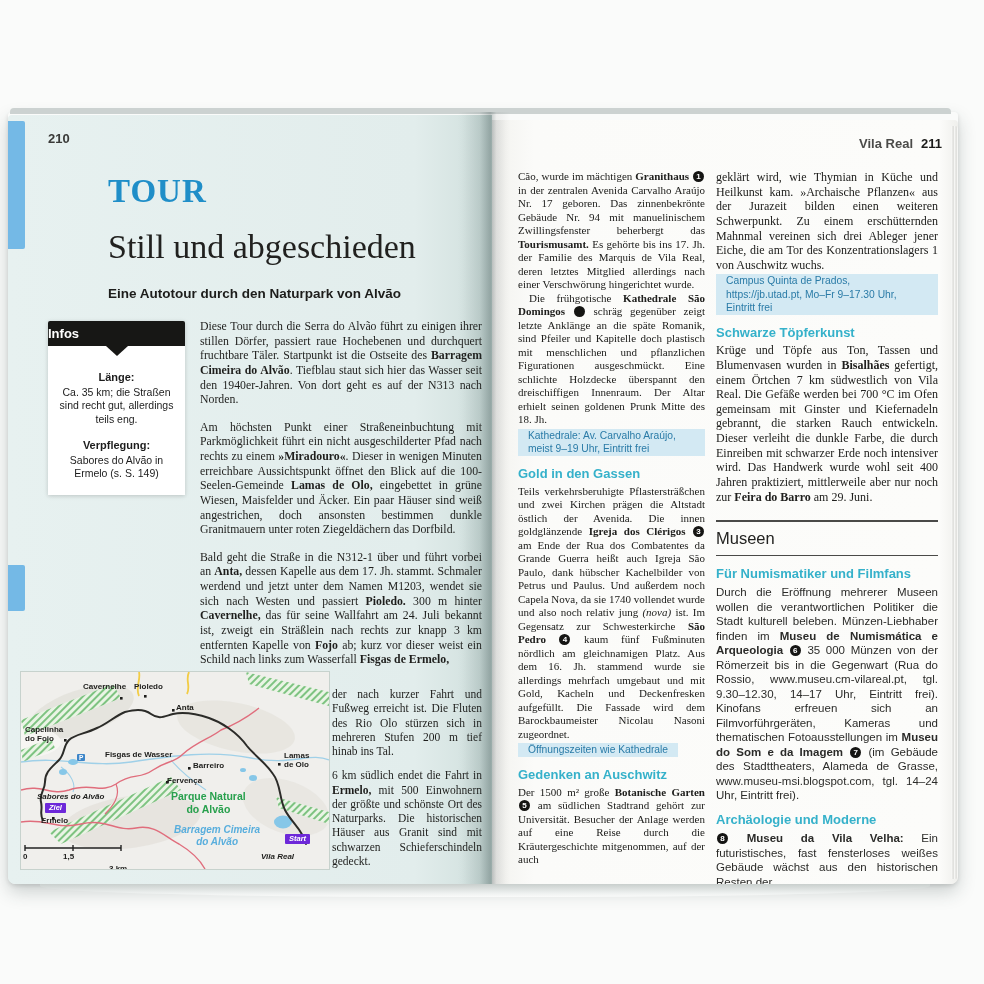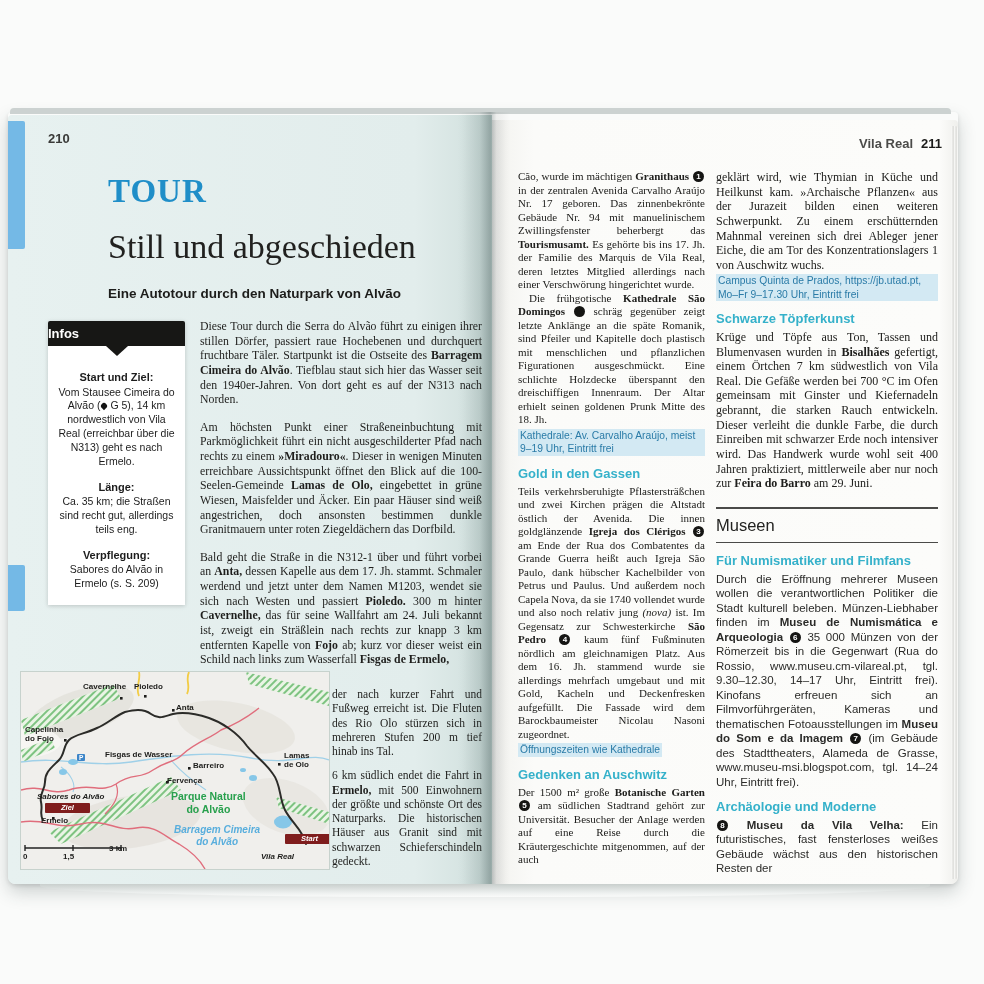--- a/index.html
+++ b/index.html
@@ -47,40 +47,40 @@
          font-family:"Liberation Sans",sans-serif;font-size:8px;line-height:11px;font-weight:bold;
          text-align:center;vertical-align:1px;margin:0 1px;}
   .pin{display:inline-block;width:6px;height:6px;background:#141414;border-radius:50% 50% 50% 0;
        transform:rotate(-45deg);margin:0 3px 0 1px;}
   
   .map{position:absolute;left:12px;top:556px;width:308px;height:197px;border:1px solid #c7d2cd;background:#f0efec;overflow:hidden;}
   .map svg{position:absolute;left:0;top:0;}
   .ml{position:absolute;font-family:"Liberation Sans",sans-serif;color:#1d1d1b;white-space:nowrap;}
   .ml.town{font-size:8px;font-weight:bold;}
   .ml.two{white-space:pre-line;line-height:1.1;}
-  .ml.box{background:#7f1d1d;color:#fff;font-size:7.5px;font-weight:bold;font-style:italic;padding:0 16px 1px;border-radius:1px;}
+  .ml.box{background:#6d28d9;color:#fff;font-size:7.5px;font-weight:bold;font-style:italic;padding:0 4px 1px;border-radius:1px;}
   .ml.park{color:#28a04d;font-weight:bold;font-size:10.5px;text-align:center;white-space:pre-line;line-height:1.25;}
   .ml.lake{color:#58aedd;font-style:italic;font-size:10px;font-weight:bold;text-align:center;white-space:pre-line;line-height:1.2;}
   .ml.scr{font-style:italic;font-weight:bold;font-size:8px;}
   .ml.scale{font-size:8px;font-weight:bold;}
   .ml.pk{background:#3d85c8;color:#fff;font-size:6.5px;font-weight:bold;padding:0 2px;border-radius:1px;}
   
   .hdr-r{position:absolute;right:16px;top:16px;font-size:13px;}
   .hdr-r .place{font-weight:bold;color:#4b4b49;margin-right:8px;}
   .hdr-r .num{font-weight:bold;color:#1c1c1a;}
   .col{position:absolute;top:50px;}
   .col1{left:26px;width:187px;font-family:"Liberation Serif",serif;font-size:11px;line-height:1.23;text-align:justify;hyphens:auto;}
   .col2{left:224px;width:222px;font-family:"Liberation Serif",serif;font-size:12px;line-height:1.22;text-align:justify;hyphens:auto;}
   .blk.p{margin:0;}
   .blk.p.ind{text-indent:11px;}
   .blk.p.sans{font-family:"Liberation Sans",sans-serif;font-size:11.5px;line-height:1.26;color:#2b2b29;}
   .blk.h{font-family:"Liberation Sans",sans-serif;color:#35b1ca;font-weight:bold;font-size:13px;
          margin:10px 0 3px;text-align:left;text-indent:0;}
   .blk.info{font-family:"Liberation Sans",sans-serif;font-size:10.3px;line-height:1.3;color:#2a7ba7;
-            background:#d3e9f3;width:fit-content;padding:0 2px;margin:2px 0 0;text-align:left;}
+            background:#d3e9f3;width:fit-content;padding:0 10px;margin:2px 0 0;text-align:left;}
   .blk.section{font-family:"Liberation Sans",sans-serif;font-size:16.5px;color:#232321;text-align:left;
                border-top:2px solid #4a4a48;border-bottom:1px solid #4a4a48;padding:6px 0 7px;margin:16px 0 6px;}
 </style>
 </head>
 <body>
 
 <div class="book">
   <div class="edge-top"></div>
 
   <div class="page-l">
@@ -90,31 +90,27 @@
 
     <div class="title-block">
       <div class="kicker">TOUR</div>
       <div class="big-title">Still und abgeschieden</div>
       <div class="subtitle">Eine Autotour durch den Naturpark von Alvão</div>
     </div>
 
     <div class="infobox">
       <div class="ib-head">Infos</div>
       <div class="ib-body">
-        <div class="ib-sec">
-          <div class="ib-label">Start und Ziel:</div>
-          <div><span>Vom Stausee Cimeira do Alvão (</span><span class="pin"></span><span>G 5), 14 km nordwestlich von Vila Real (erreichbar über die N313) geht es nach Ermelo.</span></div>
-        </div>
         <div class="ib-sec">
           <div class="ib-label">Länge:</div>
           <div>Ca. 35 km; die Straßen sind recht gut, allerdings teils eng.</div>
         </div>
         <div class="ib-sec">
           <div class="ib-label">Verpflegung:</div>
-          <div>Sabores do Alvão in Ermelo (s. S. 209)</div>
+          <div>Sabores do Alvão in Ermelo (s. S. 149)</div>
         </div>
       </div>
     </div>
 
     <div class="tour-body">
       <p class="para"><span>Diese Tour durch die Serra do Alvão führt zu einigen ihrer stillen Dörfer, passiert raue Hochebenen und durchquert fruchtbare Täler. Startpunkt ist die Ostseite des </span><span class="bd">Barragem Cimeira do Alvão</span><span>. Tiefblau staut sich hier das Wasser seit den 1940er-Jahren. Von dort geht es auf der N313 nach Norden.</span></p>
       <p class="para"><span>Am höchsten Punkt einer Straßeneinbuchtung mit Parkmöglichkeit führt ein nicht ausgeschilderter Pfad nach rechts zu einem </span><span class="bd">»Miradouro«</span><span>. Dieser in wenigen Minuten erreichbare Aussichtspunkt öffnet den Blick auf die 100-Seelen-Gemeinde </span><span class="bd">Lamas de Olo,</span><span> eingebettet in grüne Wiesen, Maisfelder und Äcker. Ein paar Häuser sind weiß angestrichen, doch ansonsten bestimmen dunkle Granitmauern unter roten Ziegeldächern das Dorfbild.</span></p>
       <p class="para"><span>Bald geht die Straße in die N312-1 über und führt vorbei an </span><span class="bd">Anta,</span><span> dessen Kapelle aus dem 17. Jh. stammt. Schmaler werdend und jetzt unter dem Namen M1203, wendet sie sich nach Westen und passiert </span><span class="bd">Pioledo.</span><span> 300 m hinter </span><span class="bd">Cavernelhe,</span><span> das für seine Wallfahrt am 24. Juli bekannt ist, zweigt ein Sträßlein nach rechts zur knapp 3 km entfernten Kapelle von </span><span class="bd">Fojo</span><span> ab; kurz vor dieser weist ein Schild nach links zum Wasserfall </span><span class="bd">Fisgas de Ermelo,</span></p>
     </div>
     <div class="tour-narrow">
@@ -188,21 +184,21 @@
           <span class="ml town" style="left: 20px; top: 144px;">Ermelo</span>
           <span class="ml park" style="left: 150px; top: 118px;">Parque Natural
 do Alvão</span>
           <span class="ml lake" style="left: 153px; top: 152px;">Barragem Cimeira
 do Alvão</span>
           <span class="ml box" style="left: 264px; top: 162px;">Start</span>
           <span class="ml scr" style="left: 240px; top: 180px;">Vila Real</span>
           <span class="ml pk" style="left: 56px; top: 82px;">P</span>
           <span class="ml scale" style="left: 2px; top: 180px;">0</span>
           <span class="ml scale" style="left: 42px; top: 180px;">1,5</span>
-          <span class="ml scale" style="left: 88px; top: 172px;">3 km</span>
+          <span class="ml scale" style="left: 88px; top: 192px;">3 km</span>
         </div>
     </div>
   </div>
 
   <div class="page-r">
     <div class="hdr-r">
       <span class="place">Vila Real</span><span class="num">211</span>
     </div>
     <div class="col col1">
         <div class="blk p"><span>Cão, wurde im mächtigen </span><span class="bd">Granithaus </span><span class="badge">1</span><span> in der zentralen Avenida Carvalho Araújo Nr. 17 geboren. Das zinnenbekrönte Gebäude Nr. 94 mit manuelinischem Zwillingsfenster beherbergt das </span><span class="bd">Tourismusamt.</span><span> Es gehörte bis ins 17. Jh. der Familie des Marquis de Vila Real, deren letztes Mitglied allerdings nach einer Verschwörung hingerichtet wurde.</span></div>

